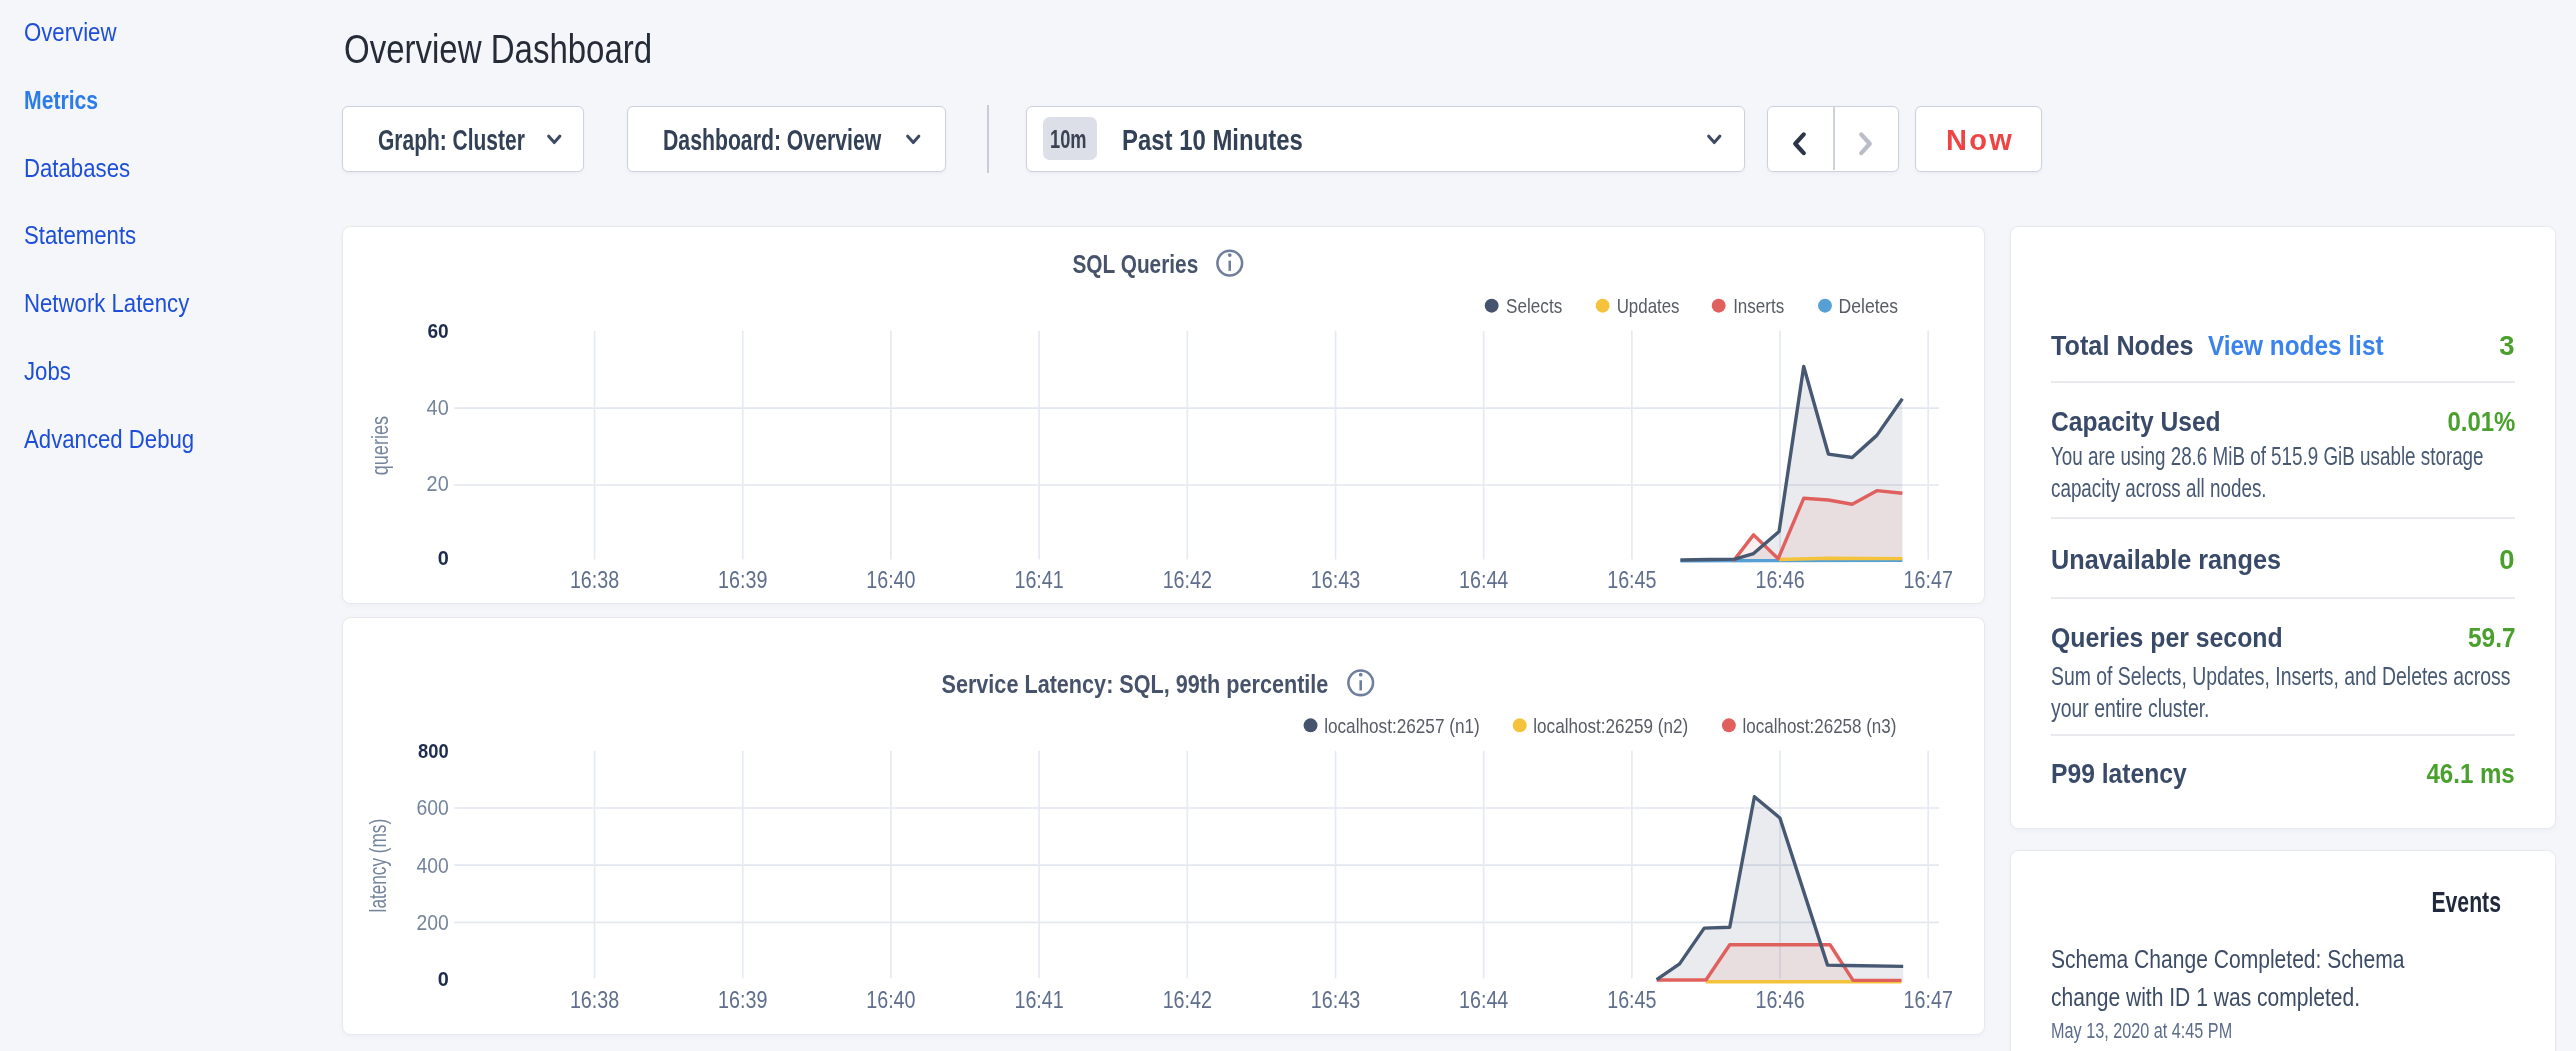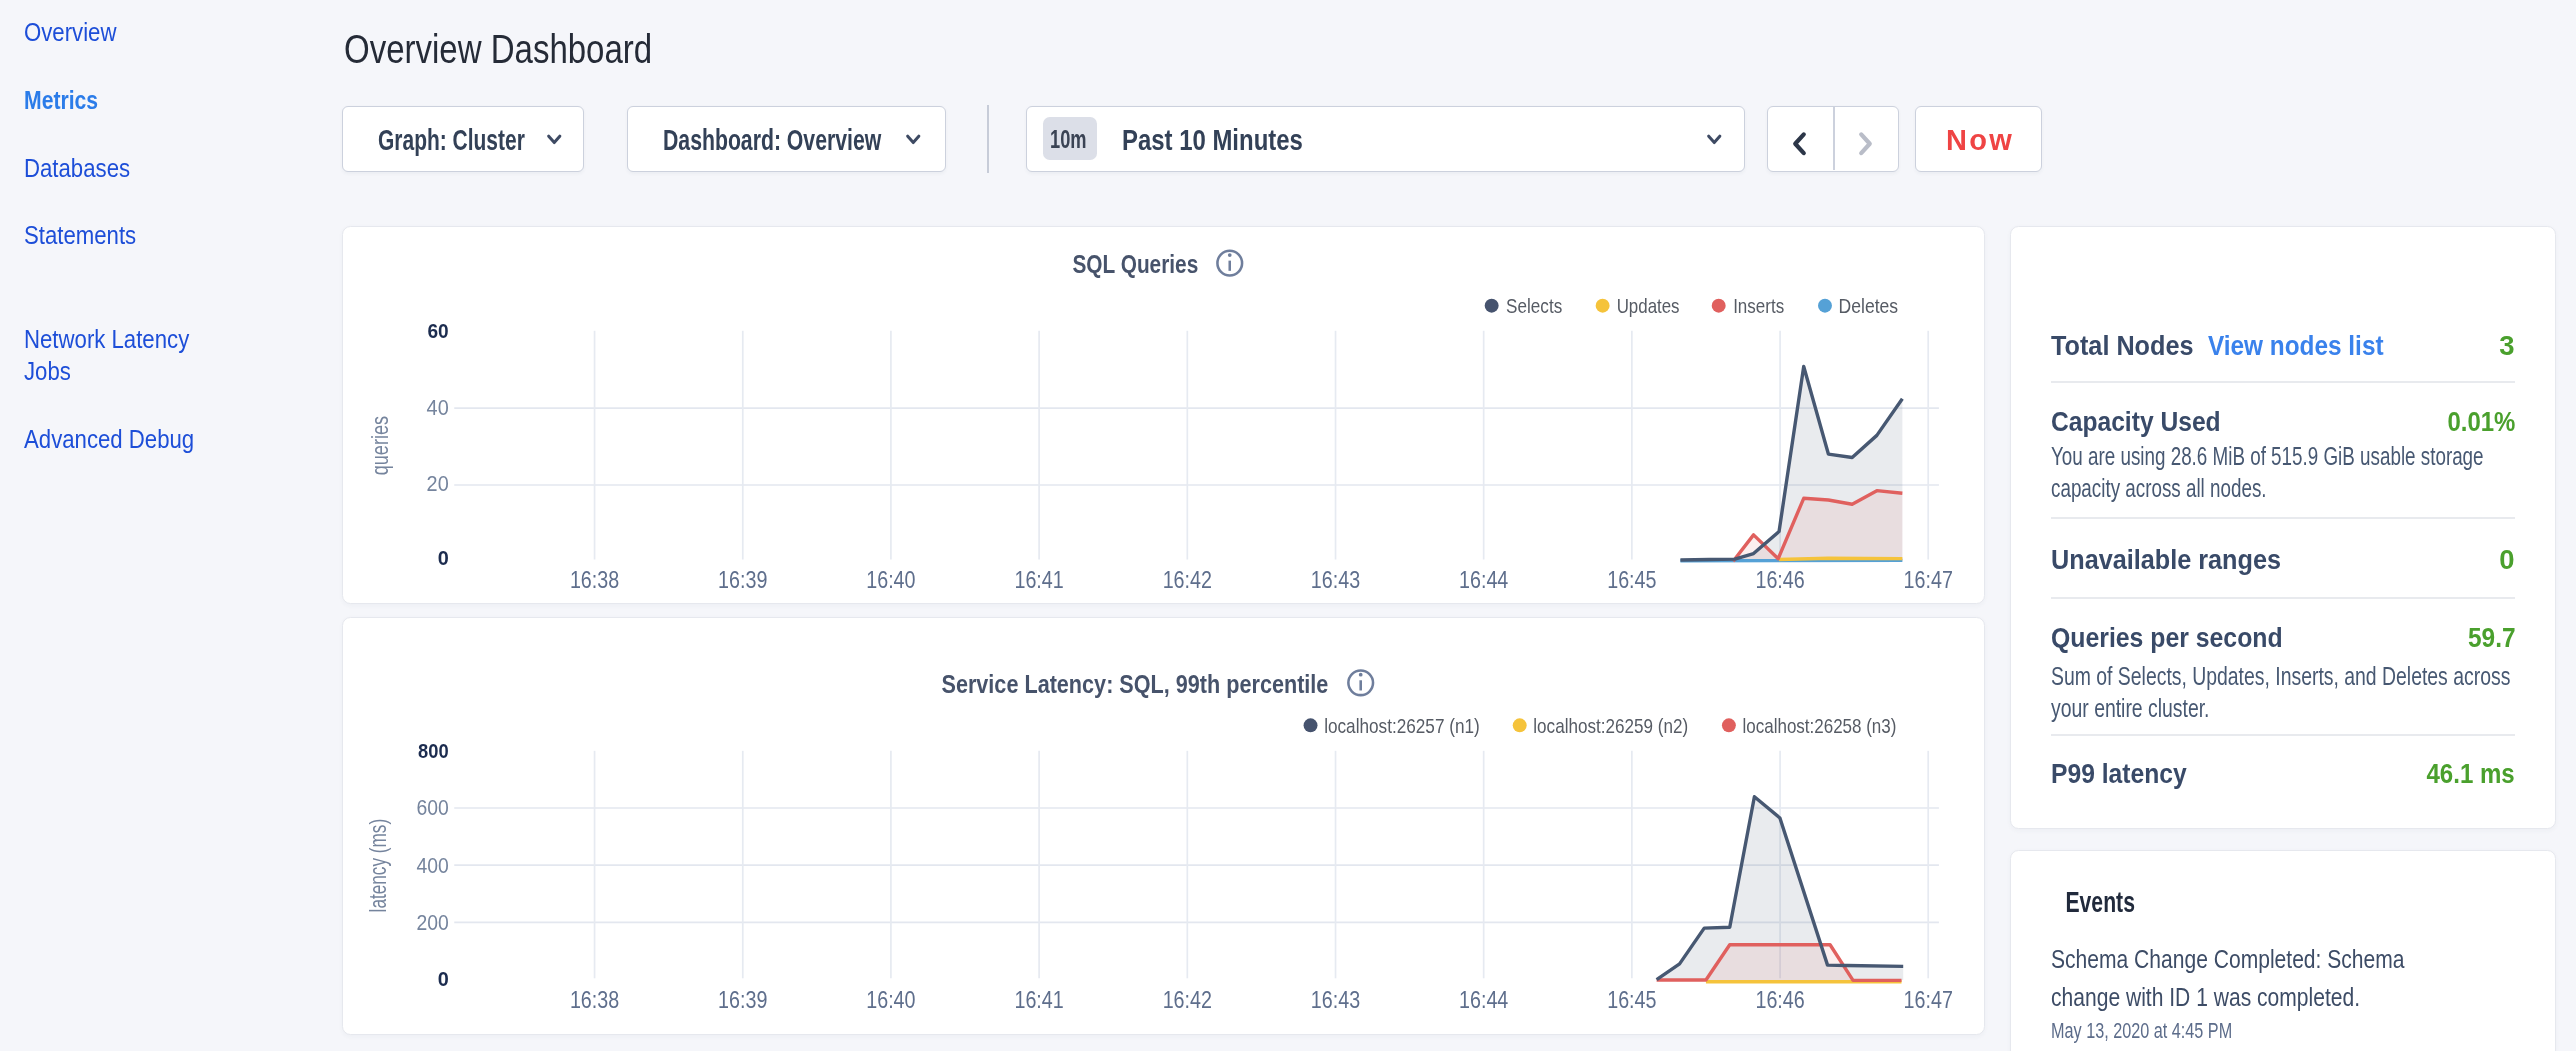--- a/index.html
+++ b/index.html
@@ -15,21 +15,21 @@
   .sdiv { position:absolute; left:41px; width:464px; height:1.7px; background:#e8eaee; }
   .sdesc { position:absolute; font-size:25px; line-height:32px; color:#475872; transform-origin:0 0; }
 </style>
 </head>
 <body>
 
 <div class="nav-item" style="top:20.4px;"><span class="sx" style="transform:scaleX(0.87)">Overview</span></div>
 <div class="nav-item" style="top:88px; color:#2b7ce9; font-weight:bold;"><span class="sx" style="transform:scaleX(0.83)">Metrics</span></div>
 <div class="nav-item" style="top:156px;"><span class="sx" style="transform:scaleX(0.87)">Databases</span></div>
 <div class="nav-item" style="top:223px;"><span class="sx" style="transform:scaleX(0.87)">Statements</span></div>
-<div class="nav-item" style="top:291px;margin-top:36px;"><span class="sx" style="transform:scaleX(0.87)">Network Latency</span></div>
+<div class="nav-item" style="top:291px;"><span class="sx" style="transform:scaleX(0.87)">Network Latency</span></div>
 <div class="nav-item" style="top:359px;"><span class="sx" style="transform:scaleX(0.87)">Jobs</span></div>
 <div class="nav-item" style="top:427px;"><span class="sx" style="transform:scaleX(0.87)">Advanced Debug</span></div>
 
 <div class="abs" style="left:344px; top:26px; font-size:40px; line-height:46px; color:#252b37;"><span class="sx" style="transform:scaleX(0.825)">Overview Dashboard</span></div>
 
 <div class="ctl" style="left:342px; width:242px;">
   <span class="ctl-text" style="left:35px; top:18.7px; transform:scaleX(0.723);">Graph: Cluster</span>
   <svg style="position:absolute; left:204px; top:27px;" width="14.5" height="12" viewBox="0 0 17 14">
       <path d="M2,2.5 L8.5,10 L15,2.5" fill="none" stroke="#3e4a63" stroke-width="3.5" stroke-linecap="round" stroke-linejoin="round"></path>
     </svg>
@@ -203,17 +203,17 @@
   <div class="sdiv" style="top:371px;"></div>
   <span class="slabel" style="left:41px; top:398px; transform:scaleX(0.886);">Queries per second</span>
   <span class="sval" style="top:398px; transform:scaleX(0.872);">59.7</span>
   <div class="sdesc" style="left:41px; top:434px; width:629px; transform:scaleX(0.776);">Sum of Selects, Updates, Inserts, and Deletes across your entire cluster.</div>
   <div class="sdiv" style="top:508px;"></div>
   <span class="slabel" style="left:41px; top:534px; transform:scaleX(0.881);">P99 latency</span>
   <span class="sval" style="top:534px; transform:scaleX(0.859);">46.1 ms</span>
 </div>
 
 <div class="abs" style="left:2010px; top:850px; width:546px; height:201px; overflow:hidden;">
-  <div class="abs" style="left:41px; top:37px; width:464px; text-align:left; font-size:30px; line-height:30px; font-weight:bold; color:#212a3c;"><span class="sx" style="transform:scaleX(0.706); transform-origin:50% 50%;">Events</span></div>
+  <div class="abs" style="left:41px; top:37px; width:464px; text-align:right; font-size:30px; line-height:30px; font-weight:bold; color:#212a3c;"><span class="sx" style="transform:scaleX(0.706); transform-origin:50% 50%;">Events</span></div>
   <div class="abs" style="left:41px; top:90px; width:476px; font-size:26px; line-height:38px; color:#3d4c66; transform:scaleX(0.81); transform-origin:0 0;">Schema Change Completed: Schema change with ID 1 was completed.</div>
   <div class="abs" style="left:41px; top:170px; font-size:22px; line-height:22px; color:#5c6c8a; white-space:pre; transform:scaleX(0.737); transform-origin:0 50%;">May 13, 2020 at 4:45 PM</div>
 </div>
 
 
 </body></html>

